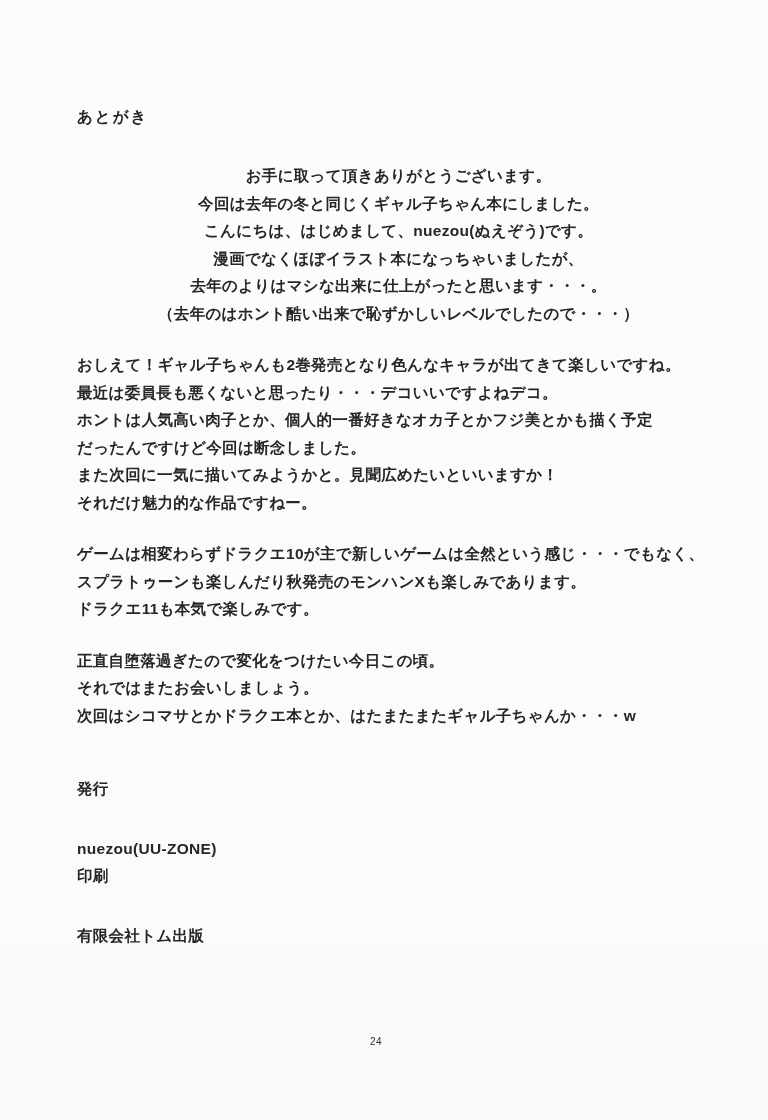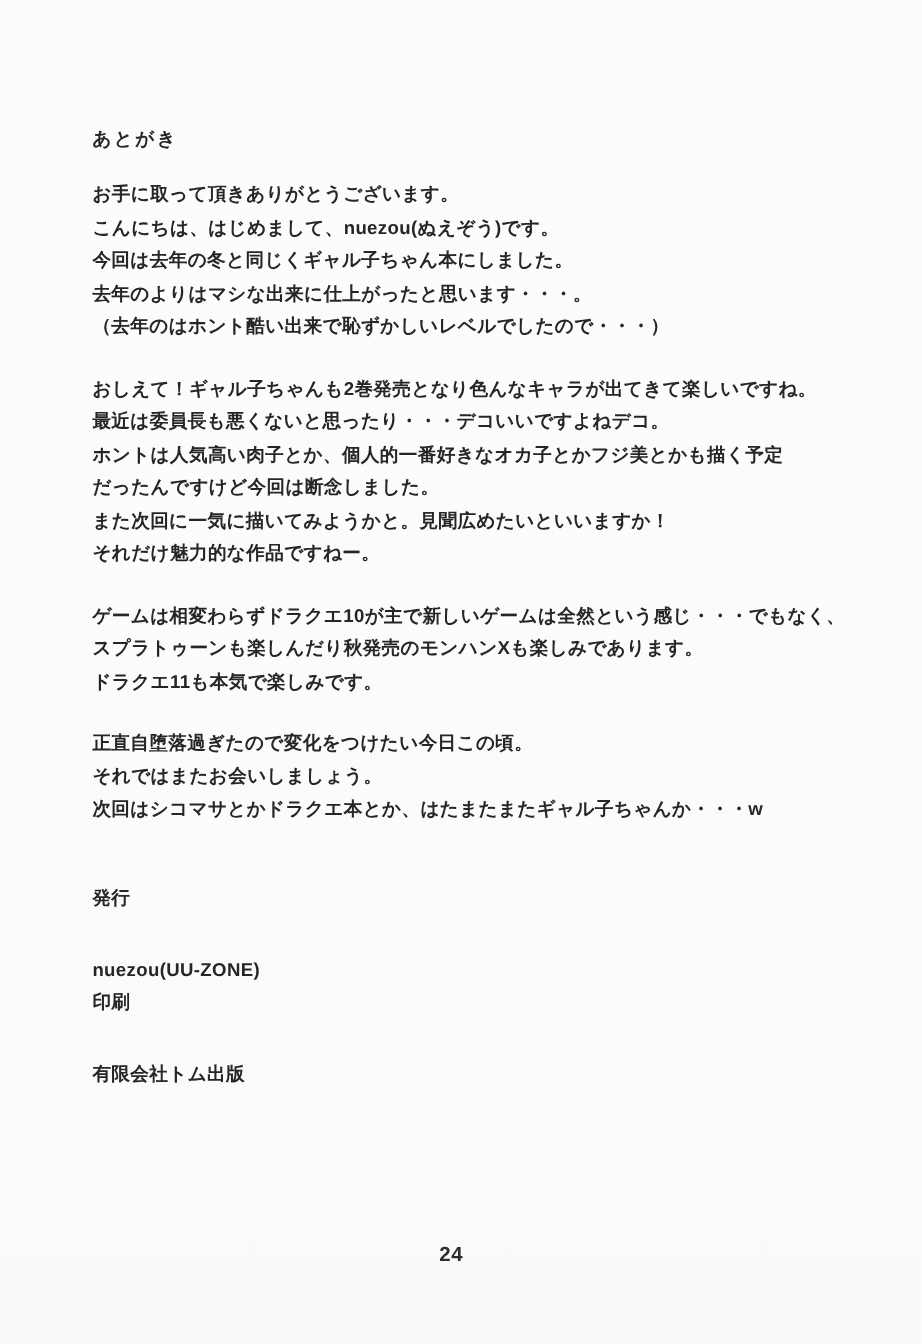--- a/index.html
+++ b/index.html
@@ -22,21 +22,21 @@
     background: linear-gradient(180deg, #fcfcfb 0%, #fbfbfa 60%, #fafaf8 100%);
   }
   .afterword-heading {
     padding-top: 107px;
     font-size: 15.5px;
     font-weight: 600;
     letter-spacing: 2px;
     line-height: 20px;
   }
   .paragraph { margin-top: 24px; }
-  .paragraph.first { margin-top: 22px; }
+  .paragraph.first { margin-top: 35px; text-align: center; }
   .text-line {
     font-size: 15.5px;
     font-weight: 600;
     line-height: 27.5px;
     letter-spacing: 0.3px;
     white-space: nowrap;
   }
   .colophon { margin-top: 46px; }
   .colophon-row {
     display: flex;
@@ -50,37 +50,38 @@
     width: 60px;
     flex: 0 0 60px;
   }
   .colophon-value { }
   .page-number {
     position: absolute;
     top: 1036px;
     left: 0;
     width: 752px;
     text-align: center;
-    font-size: 17px;
-    font-weight: 700;
+    font-size: 10px;
+    font-weight: 400;
     color: #2e2e2e;
     letter-spacing: 0.5px;
   }
 </style>
 </head>
 <body>
 
 <div class="page">
 
   <div class="afterword-heading">あとがき</div>
 
   <div class="paragraph first">
     <div class="text-line">お手に取って頂きありがとうございます。</div>
+    <div class="text-line">今回は去年の冬と同じくギャル子ちゃん本にしました。</div>
     <div class="text-line">こんにちは、はじめまして、nuezou(ぬえぞう)です。</div>
-    <div class="text-line">今回は去年の冬と同じくギャル子ちゃん本にしました。</div>
+    <div class="text-line">漫画でなくほぼイラスト本になっちゃいましたが、</div>
     <div class="text-line">去年のよりはマシな出来に仕上がったと思います・・・。</div>
     <div class="text-line">（去年のはホント酷い出来で恥ずかしいレベルでしたので・・・）</div>
   </div>
 
   <div class="paragraph">
     <div class="text-line">おしえて！ギャル子ちゃんも2巻発売となり色んなキャラが出てきて楽しいですね。</div>
     <div class="text-line">最近は委員長も悪くないと思ったり・・・デコいいですよねデコ。</div>
     <div class="text-line">ホントは人気高い肉子とか、個人的一番好きなオカ子とかフジ美とかも描く予定</div>
     <div class="text-line">だったんですけど今回は断念しました。</div>
     <div class="text-line">また次回に一気に描いてみようかと。見聞広めたいといいますか！</div>

